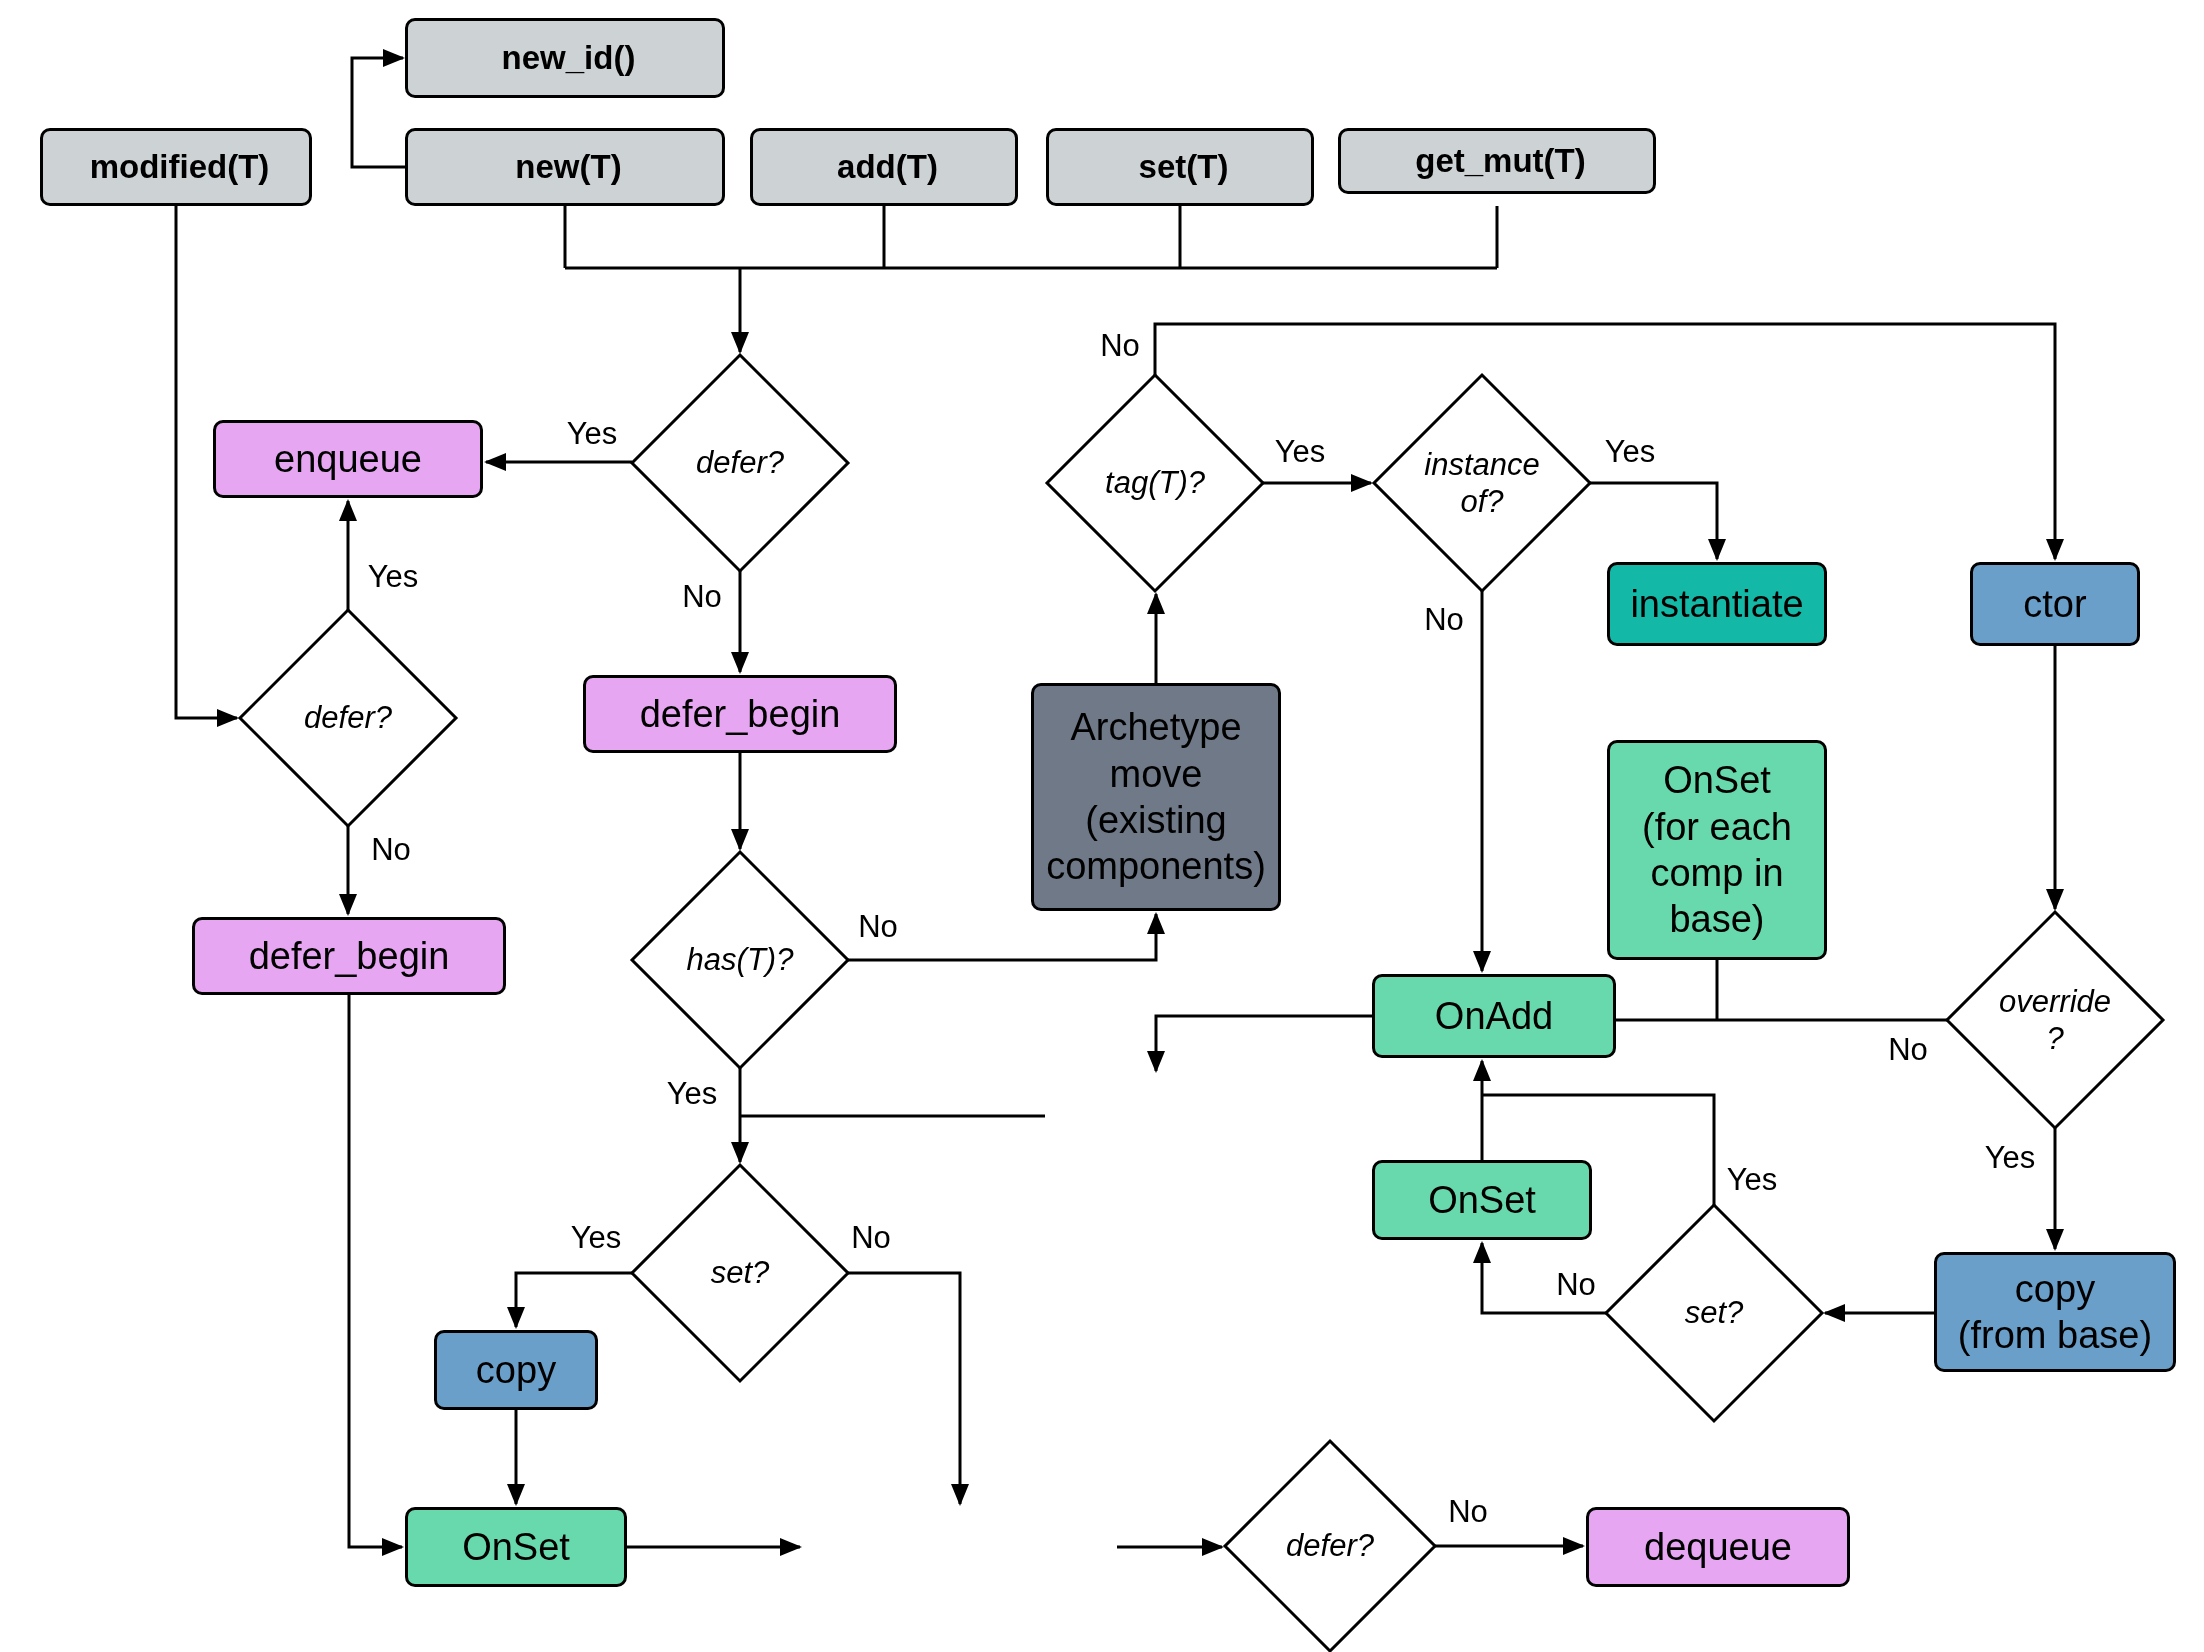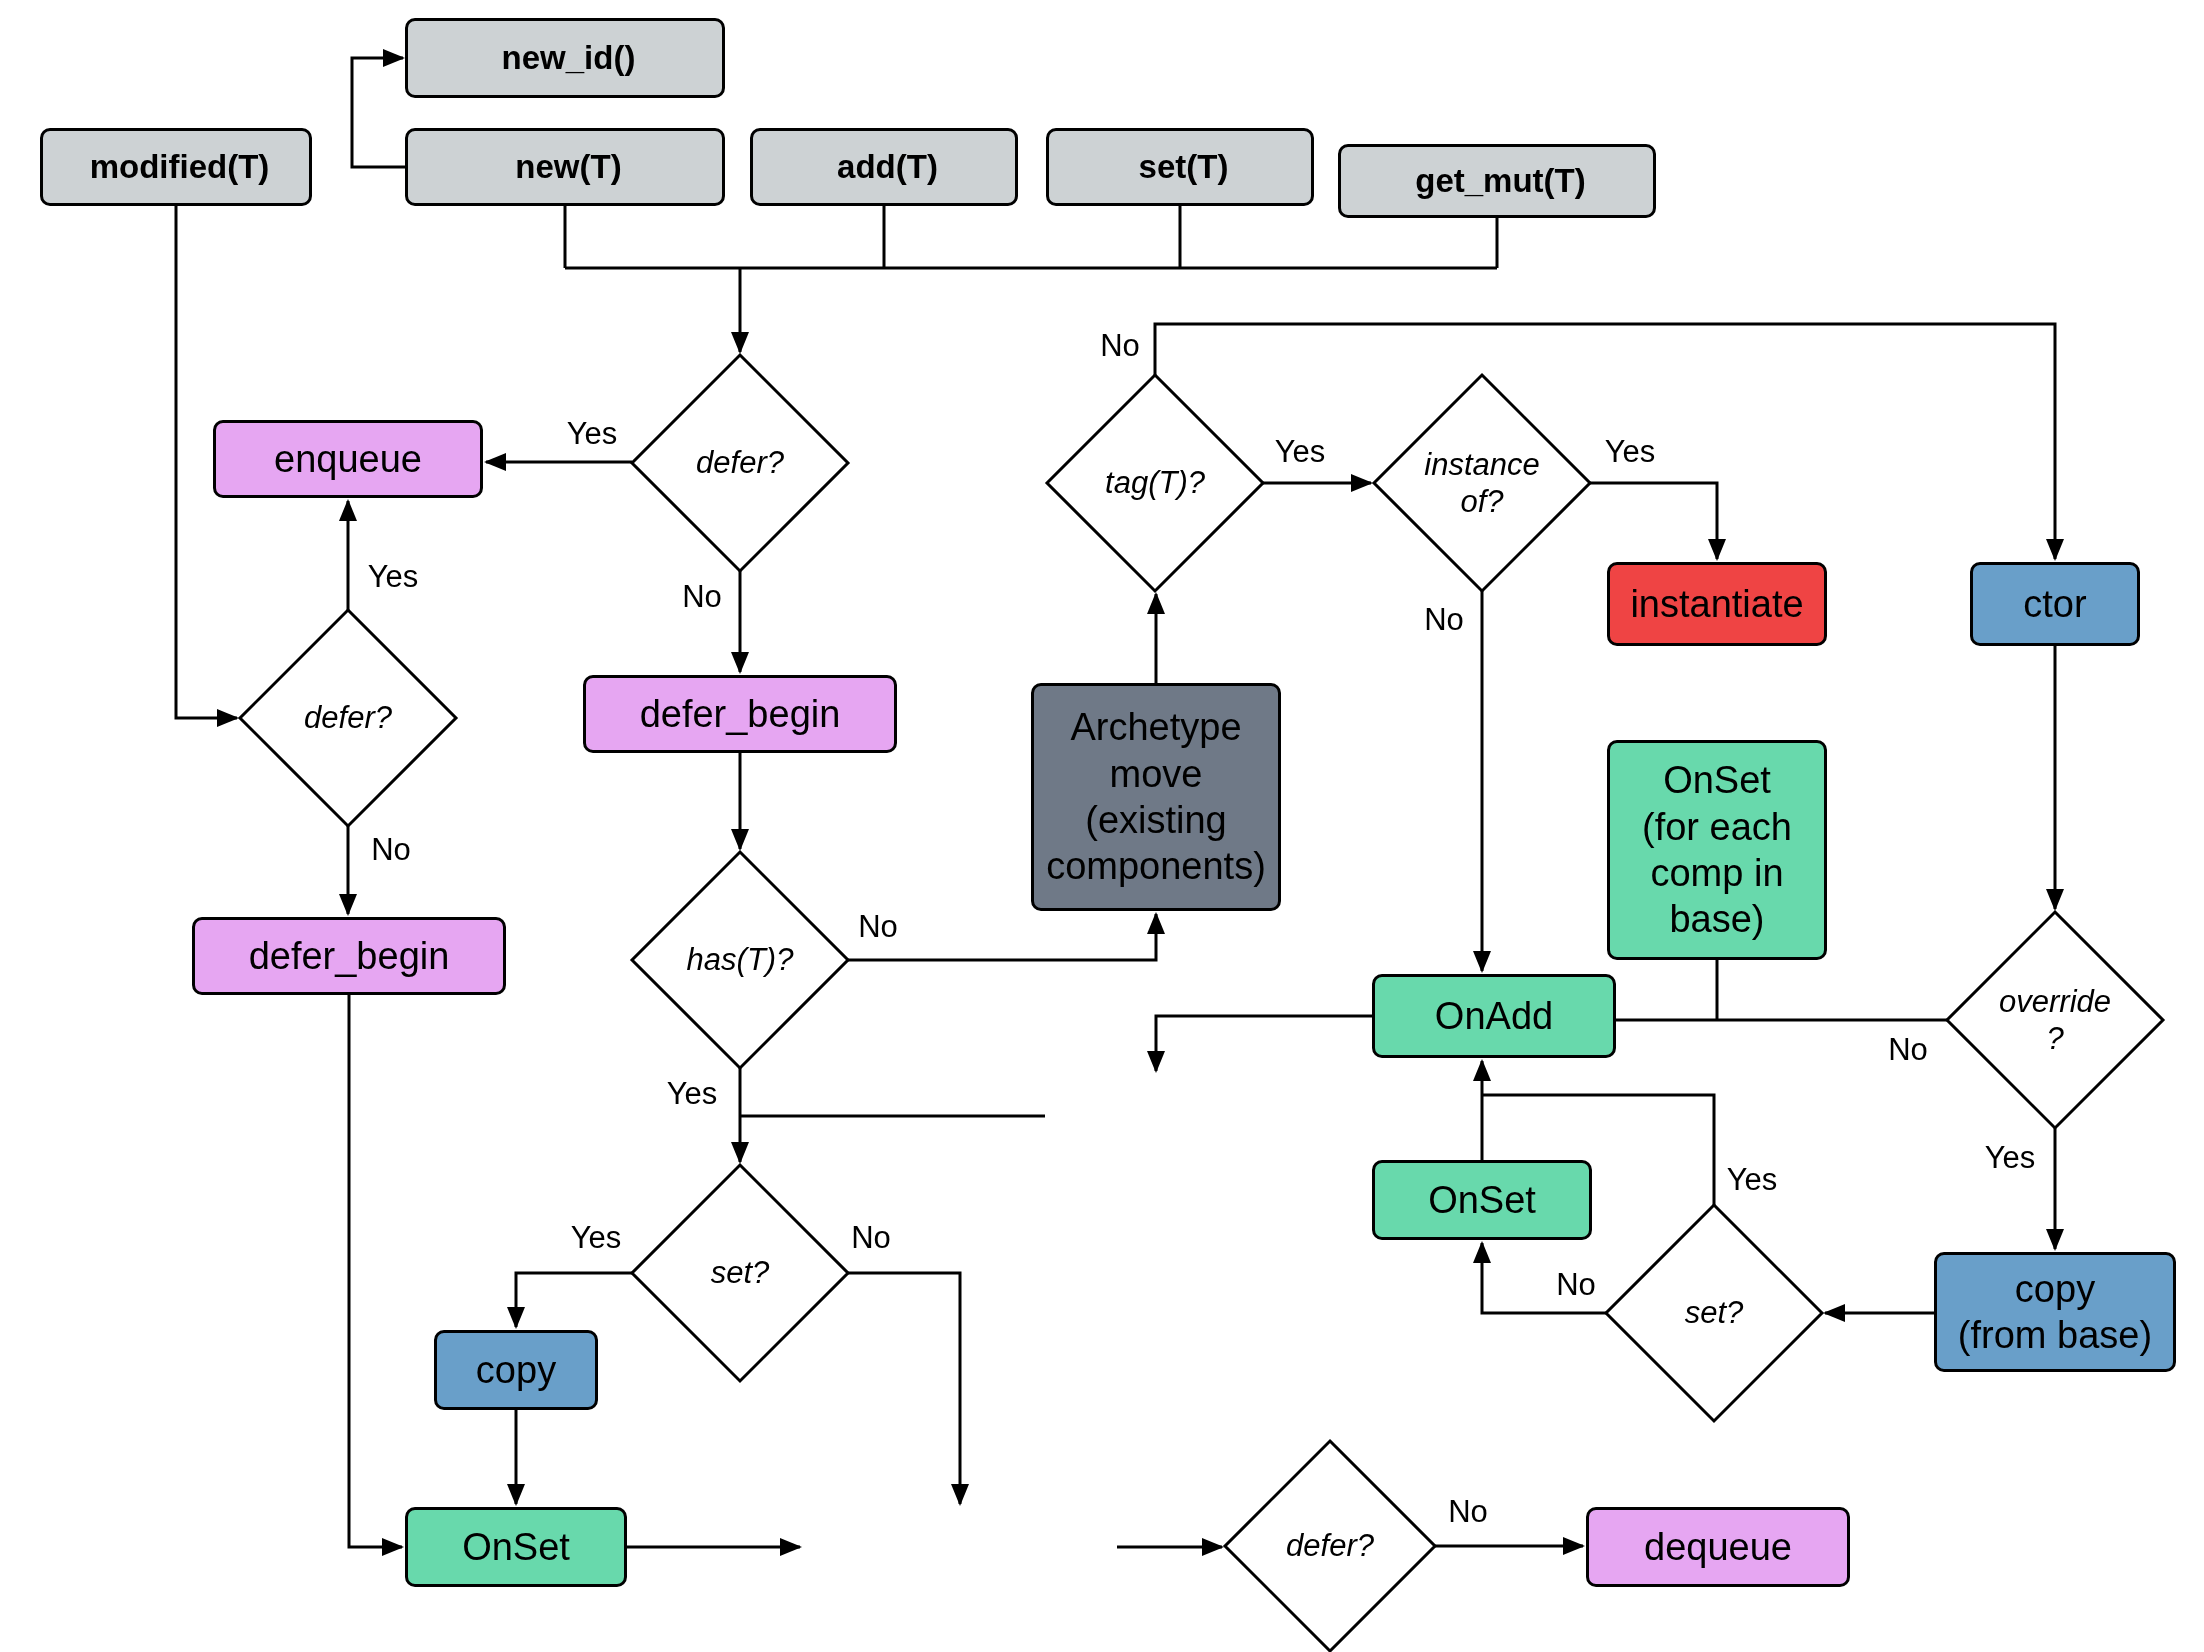--- a/index.html
+++ b/index.html
@@ -25,21 +25,21 @@
     line-height: 1.22;
     white-space: pre-line;
     color: #000;
   }
   .node.bold { font-weight: bold; font-size: 33px; }
   .gray   { background: #cdd2d4; padding-left: 7px; }
   .purple { background: #e6a6f2; }
   .green  { background: #68d9ac; }
   .blue   { background: #699fc9; }
   .slate  { background: #6f7987; }
-  .white  { background: #ef4444; }
+  .white  { background: #14b8a6; }
   .diamond-label {
     position: absolute;
     transform: translate(-50%, -50%);
     font-style: italic;
     font-size: 31px;
     line-height: 1.2;
     text-align: center;
     white-space: pre-line;
   }
   .edge-label {
@@ -105,21 +105,21 @@
       <polygon points="740,1165 848,1273 740,1381 632,1273"></polygon>
       <polygon points="1330,1441 1435,1546 1330,1651 1225,1546"></polygon>
     </g>
   </svg>
 
   <div class="node gray bold" style="left:40px;   top:128px;  width:272px; height:78px">modified(T)</div>
   <div class="node gray bold" style="left:405px;  top:18px;   width:320px; height:80px">new_id()</div>
   <div class="node gray bold" style="left:405px;  top:128px;  width:320px; height:78px">new(T)</div>
   <div class="node gray bold" style="left:750px;  top:128px;  width:268px; height:78px">add(T)</div>
   <div class="node gray bold" style="left:1046px; top:128px;  width:268px; height:78px">set(T)</div>
-  <div class="node gray bold" style="left:1338px; top:144px;  width:318px; height:74px">get_mut(T)</div>
+  <div class="node gray bold" style="left:1338px; top:128px;  width:318px; height:66px">get_mut(T)</div>
   <div class="node purple" style="left:213px;  top:420px;  width:270px; height:78px">enqueue</div>
   <div class="node purple" style="left:583px;  top:675px;  width:314px; height:78px">defer_begin</div>
   <div class="node purple" style="left:192px;  top:917px;  width:314px; height:78px">defer_begin</div>
   <div class="node slate" style="left:1031px; top:683px;  width:250px; height:228px">Archetype
 move
 (existing
 components)</div>
   <div class="node white" style="left:1607px; top:562px;  width:220px; height:84px">instantiate</div>
   <div class="node blue" style="left:1970px; top:562px;  width:170px; height:84px">ctor</div>
   <div class="node green" style="left:1607px; top:740px;  width:220px; height:220px">OnSet

